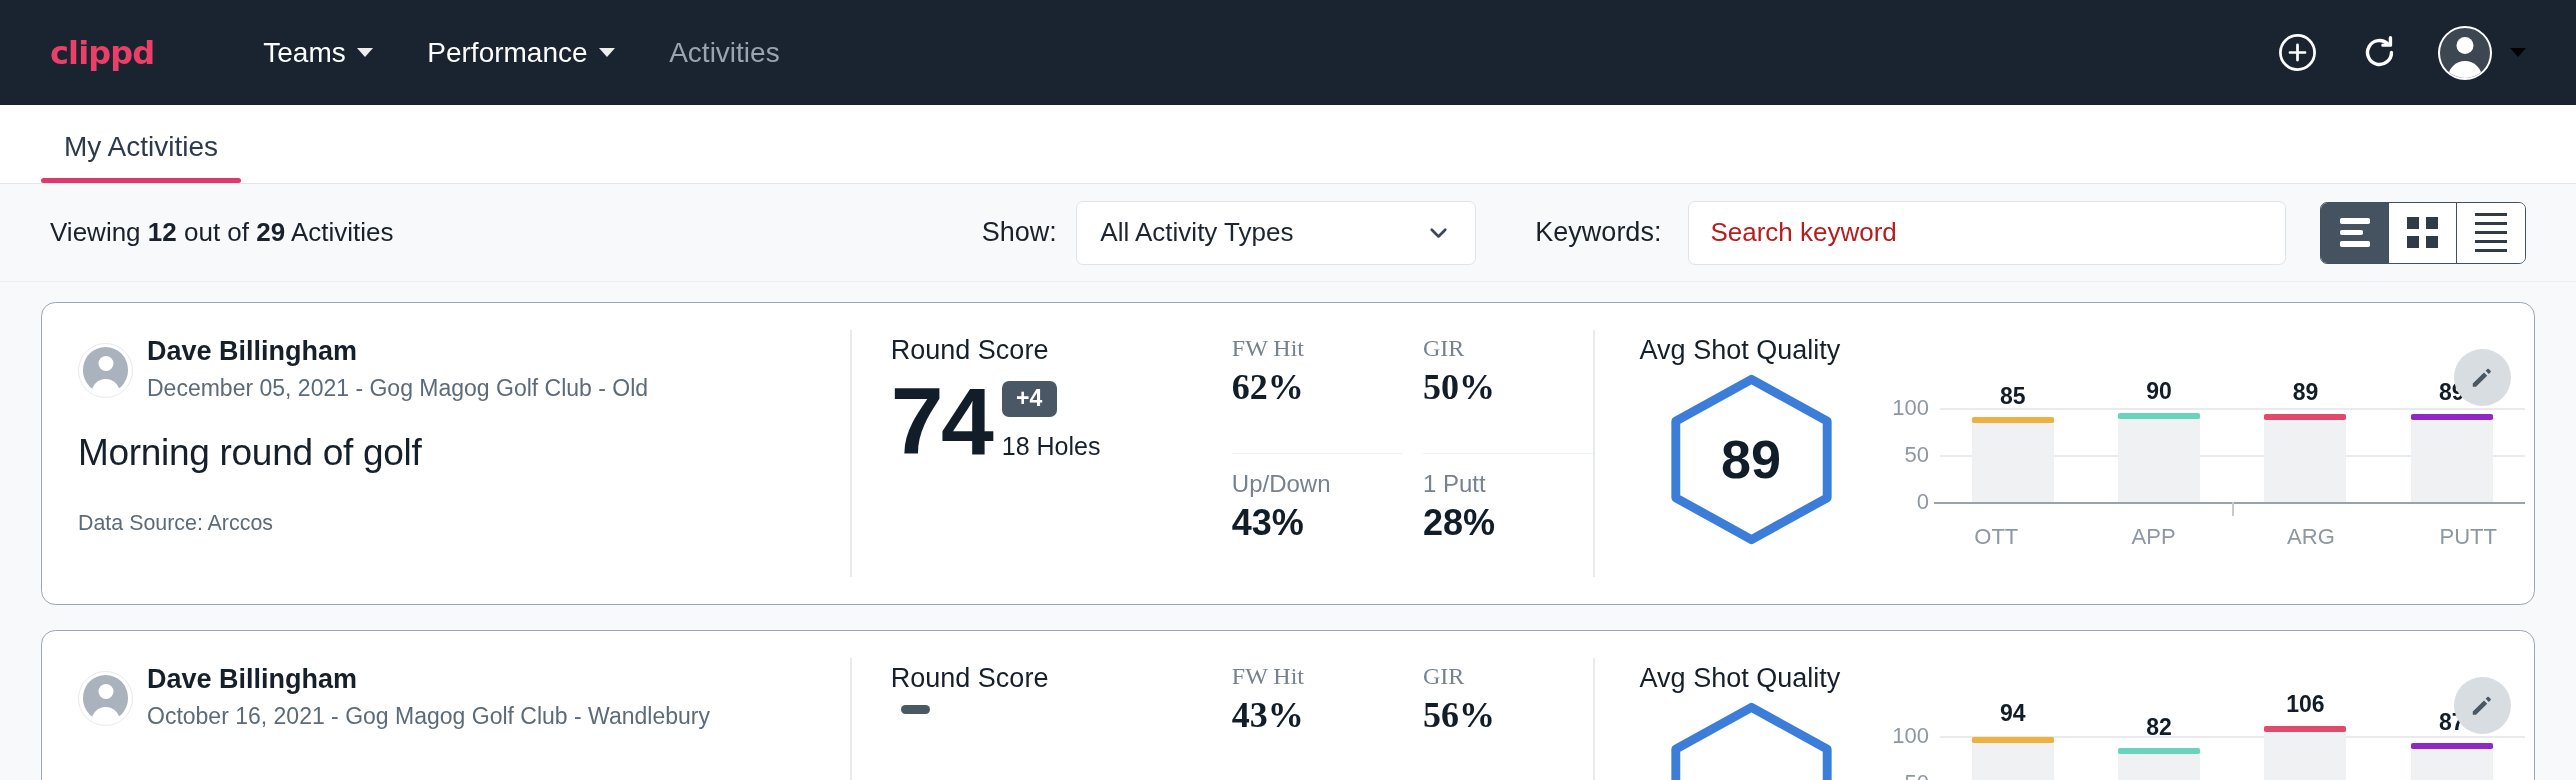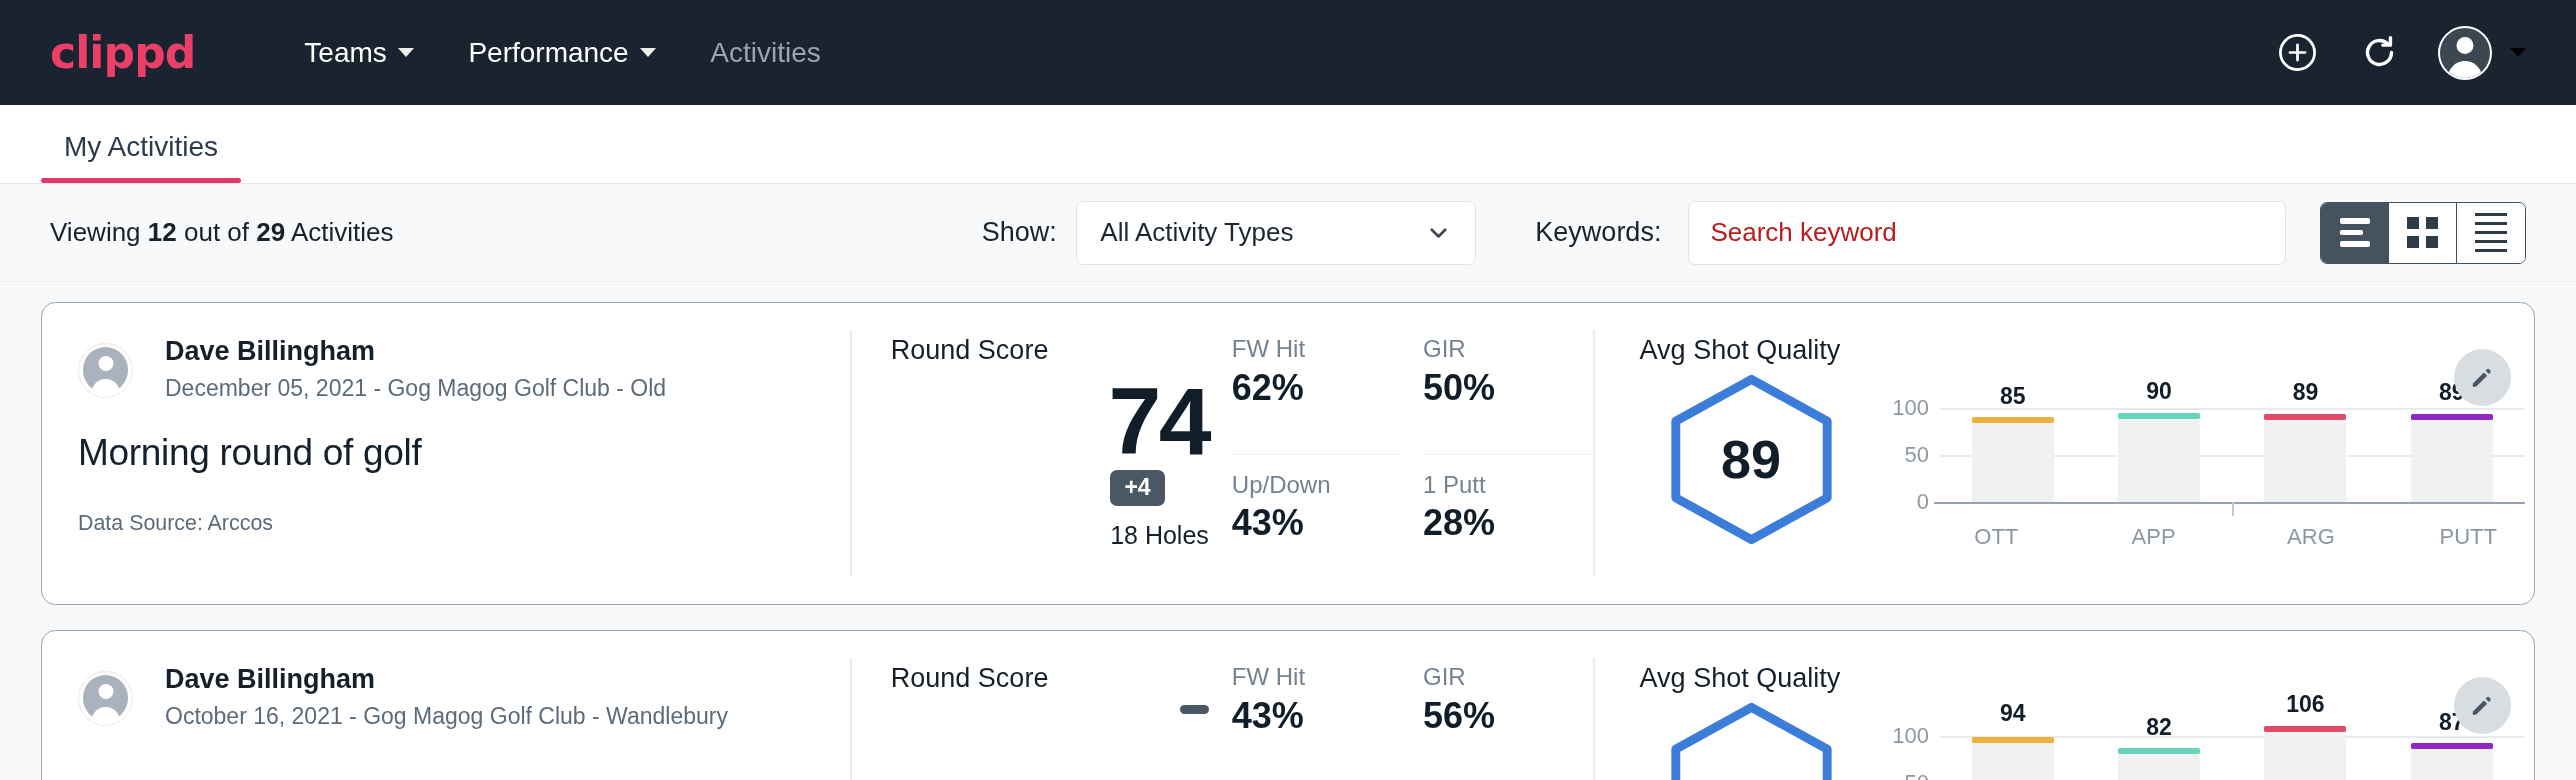--- a/index.html
+++ b/index.html
@@ -13,21 +13,21 @@
   
   .topnav {
     height: 105px;
     background: #192430;
     display: flex;
     align-items: center;
     padding: 0 50px;
     position: relative;
   }
   .logo {
-    font-size: 44px;
+    font-size: 32px;
     font-weight: 700;
     color: #ec3f68;
     letter-spacing: -0.9px;
     margin-right: 82px;
     font-family: "DejaVu Sans", sans-serif;
   }
   .navlinks { display: flex; align-items: center; gap: 0px; }
   .navitem {
     display: flex; align-items: center; gap: 11.6px;
     color: #ffffff;
@@ -171,58 +171,58 @@
     height: 303px;
     position: relative;
     display: flex;
     align-items: stretch;
     margin-bottom: 25px;
     padding: 27px 0;
   }
 
   
   .col-left { width: 808px; padding: 5.4px 36px 0 36px; }
-  .person { display:flex; align-items:center; gap: 32px; }
+  .person { display:flex; align-items:center; gap: 14px; }
   .avatar-card {
     width: 55px; height: 55px; border-radius:50%;
     background:#ffffff; border: 1.8px solid #e6eaee;
     position: relative; flex: 0 0 auto; overflow:hidden;
   }
   .avatar-card .c { position:absolute; inset:3.6px; border-radius:50%; background:#aab3bd; }
   .avatar-card .head { position:absolute; top:12.5px; left:50%; transform:translateX(-50%);
     width:15px; height:15px; border-radius:50%; background:#ffffff; z-index:2;}
   .avatar-card .body { position:absolute; bottom:1.8px; left:50%; transform:translateX(-50%);
     width:28.6px; height:16px; border-radius:14.3px 14.3px 0 0; background:#ffffff; z-index:2;}
   .pname { font-size: 27px; font-weight: 700; color: #16202b; line-height: 1.25; }
   .pmeta { font-size: 23px; color: #5c6b7a; line-height: 1.5; margin-top: 1.8px; }
   .ctitle { font-size: 37px; color: #16202b; margin-top: 27px; letter-spacing:-0.3px; }
   .csrc { font-size: 21.4px; color: #5c6b7a; margin-top: 37px; }
 
   .vline { width: 1.8px; background: #e7ebef; align-self: stretch; }
 
   
   .col-score { width: 357px; padding: 5.4px 0 0 39px; }
   .sect-label { font-size: 27px; color: #16202b; }
-  .score-row { display:flex; align-items:flex-end; margin-top: 9px; flex-direction: column; }
+  .score-row { display:flex; align-items:flex-end; margin-top: 9px; }
   .score-num { font-size: 95px; font-weight: 700; color: #111d29; line-height: .98; letter-spacing:-2.7px;}
   .score-side { display:flex; flex-direction:column; justify-content:space-between; margin-left: 10.7px; height: 89px;}
   .badge {
     align-self:flex-start;
     background:#4a5765; color:#ffffff;
     font-size: 23px; font-weight:700;
     padding: 4.5px 14.3px; border-radius: 7.1px;
     margin-top: 1.8px;
   }
   .holes { font-size: 25px; color:#16202b; margin-bottom: 7.1px; }
 
   
   .col-stats { width: 384px; padding: 5.4px 0 0 23px; display:grid;
     grid-template-columns: 1fr 1fr; grid-template-rows: auto auto; column-gap: 21.4px; }
   .stat { padding-right: 21.4px; }
-  .stat.top { border-bottom: 1.8px solid #eef1f4; padding-bottom: 12.5px; }
+  .stat.top { border-bottom: 1.8px solid #eef1f4; padding-bottom: 12.5px; font-family: Liberation Serif, serif; }
   .stat.bot { padding-top: 16px; }
   .stat-l { font-size: 24px; color: #76828f; }
   .stat-v { font-size: 36px; font-weight: 700; color:#111d29; margin-top: 3.6px; }
 
   
   .col-q { flex: 1; padding: 5.4px 0 0 45px; position: relative; }
   .q-body { display:flex; align-items:flex-start; margin-top: 3.6px; }
   .hexwrap { width: 187px; height: 179px; position:relative; flex:0 0 auto; margin-left: 18px;}
   .hexwrap .hexnum {
     position:absolute; inset:0;

